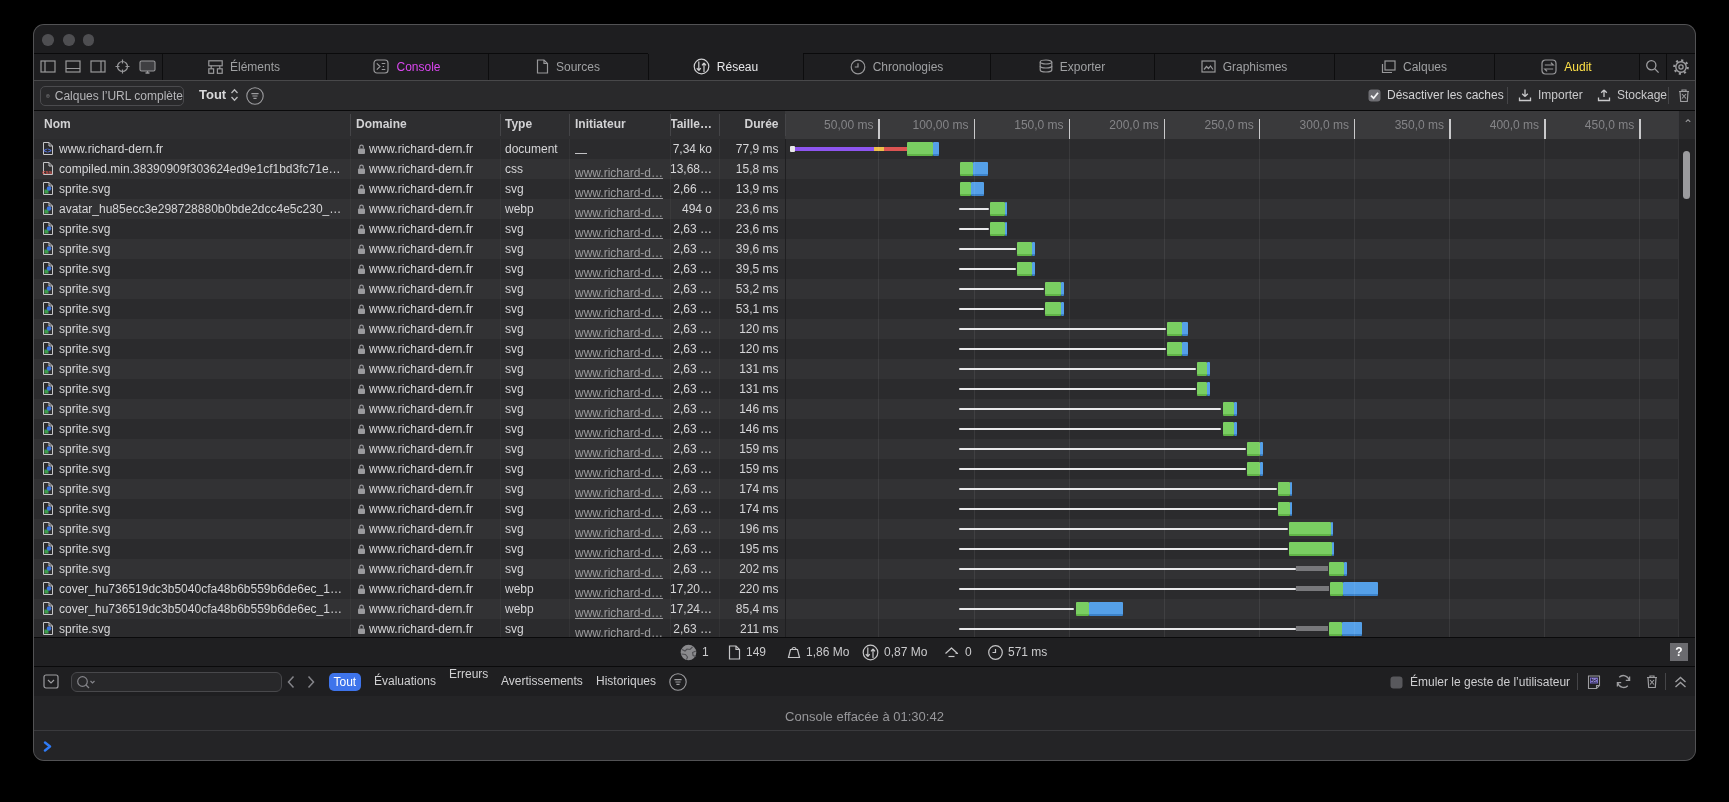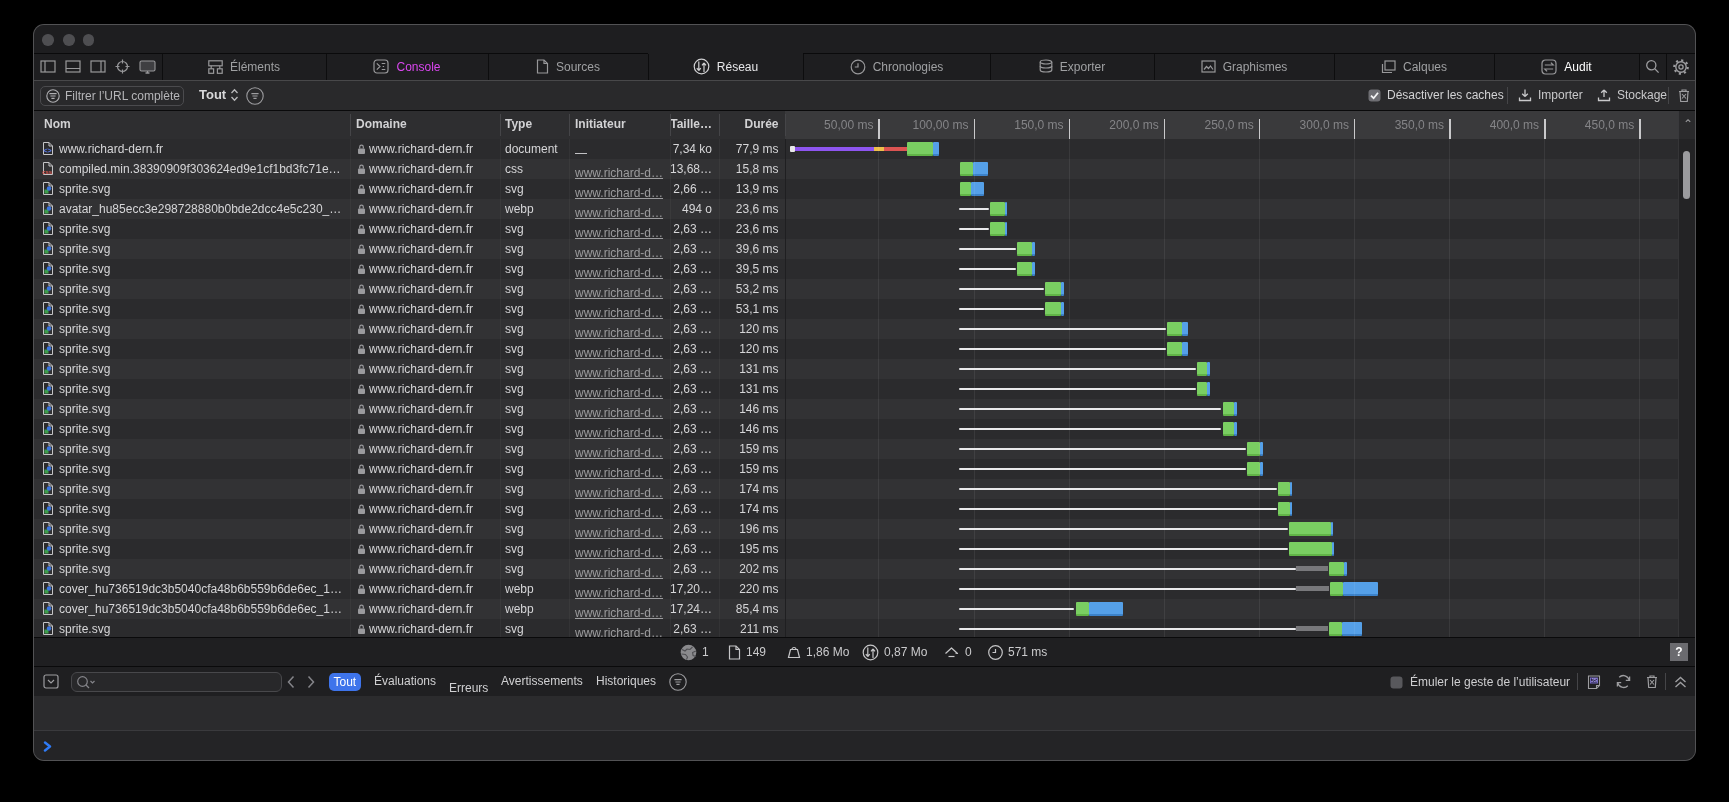--- a/index.html
+++ b/index.html
@@ -128,21 +128,21 @@
         </span>
         <span style="color:#9fa0a2">Calques</span>
       </div>
       <div class="tab" style="left:1460px;width:145px">
         <span class="ti">
           <svg width="16" height="16" viewBox="0 0 16 16" style="">
             <rect x="1" y="1" width="14" height="14" rx="3.5" stroke="#98989a" fill="none" stroke-width="1.2"></rect>
             <path d="M3.8 6 h8.4 l-2.3 -2.3 M12.2 10 h-8.4 l2.3 2.3" stroke="#98989a" fill="none" stroke-width="1.2"></path>
           </svg>
         </span>
-        <span style="color:#ffffff">Audit</span>
+        <span style="color:#fde047">Audit</span>
       </div>
       <div class="tab" style="left:1605px;width:27px">
         <svg width="15" height="15" viewBox="0 0 15 15" style="">
           <circle cx="6.3" cy="6.3" r="4.6" fill="none" stroke="#9d9da0" stroke-width="1.3"></circle>
           <path d="M9.8 9.8 L13.6 13.6" stroke="#9d9da0" stroke-width="1.3"></path>
         </svg>
       </div>
       <div class="tab" style="left:1632px;width:29px">
         <svg width="18" height="18" viewBox="0 0 18 18" style="">
           <g fill="none" stroke="#9d9da0">
@@ -153,21 +153,21 @@
         </svg>
       </div>
       <div class="bot"></div>
     </div>
     <div class="filterbar">
       <div class="fbox">
         <svg width="14" height="14" viewBox="0 0 14 14" style="">
           <circle cx="7" cy="7" r="6.2" fill="none" stroke="#b0b0b3" stroke-width="1.1"></circle>
           <path d="M3.4 4.6 h7.2 M4.4 7.0 h5.2 M5.4 9.4 h3.2" stroke="#b0b0b3" stroke-width="1.1"></path>
         </svg>
-        <span>Filtrer l’URL complète</span>
+        <span>Calques l’URL complète</span>
       </div>
       <div class="citem" style="left:165px;top:6px;gap:4px;color:#d8d8da;font-weight:bold;font-size:13px;">Tout <svg width="9" height="14" viewBox="0 0 9 14" style="">
           <path d="M1.5 5 L4.5 1.8 L7.5 5 M1.5 9 L4.5 12.2 L7.5 9" fill="none" stroke="#b9b9bb" stroke-width="1.3"></path>
         </svg></div>
       <div class="citem" style="left:212px;top:6px;">
         <svg width="18" height="18" viewBox="0 0 18 18" style="">
           <circle cx="9" cy="9" r="8.2" fill="none" stroke="#9d9da0" stroke-width="1.1"></circle>
           <path d="M5.4 6.6 h7.2 M6.4 9.0 h5.2 M7.4 11.4 h3.2" stroke="#9d9da0" stroke-width="1.1"></path>
         </svg>
       </div>
@@ -900,21 +900,21 @@
           <path d="M7.5 1.5 L2.5 7 L7.5 12.5" fill="none" stroke="#85858a" stroke-width="1.5"></path>
         </svg>
       </div>
       <div class="citem" style="left:272px;top:8px">
         <svg width="10" height="14" viewBox="0 0 10 14" style="">
           <path d="M2.5 1.5 L7.5 7 L2.5 12.5" fill="none" stroke="#85858a" stroke-width="1.5"></path>
         </svg>
       </div>
       <div class="pill">Tout</div>
       <div class="citem" style="left:340px;top:7px">Évaluations</div>
-      <div class="citem" style="left:415px;top:14px">Erreurs</div>
+      <div class="citem" style="left:415px;top:0">Erreurs</div>
       <div class="citem" style="left:467px;top:7px">Avertissements</div>
       <div class="citem" style="left:562px;top:7px">Historiques</div>
       <div class="citem" style="left:635px;top:6px">
         <svg width="18" height="18" viewBox="0 0 18 18" style="">
           <circle cx="9" cy="9" r="8.2" fill="none" stroke="#9d9da0" stroke-width="1.1"></circle>
           <path d="M5.4 6.6 h7.2 M6.4 9.0 h5.2 M7.4 11.4 h3.2" stroke="#9d9da0" stroke-width="1.1"></path>
         </svg>
       </div>
       <div class="citem" style="left:1356px;top:8px;gap:7px;color:#cfcfd1;font-size:12px">
         <svg width="13" height="13" viewBox="0 0 13 13" style="">
@@ -948,17 +948,18 @@
           <path d="M5 6 l4 4.5 M9 6 l-4 4.5" stroke="#9d9da0" stroke-width="1.1"></path>
         </svg>
       </div>
       <div class="vsep" style="left:1631px;top:6px;bottom:6px;background:#454548;"></div>
       <div class="citem" style="left:1639px;top:8px">
         <svg width="15" height="14" viewBox="0 0 15 14" style="">
           <path d="M2.5 7 L7.5 2.5 L12.5 7 M2.5 12 L7.5 7.5 L12.5 12" fill="none" stroke="#9d9da0" stroke-width="1.4"></path>
         </svg>
       </div>
     </div>
+    <div class="msgrow">Console effacée à 01:30:42</div>
     <div class="promptrow">
       <span style="position:absolute;left:8.5px;top:7px;color:#2f7bf6;font-weight:bold;font-size:15px;"><svg width="9" height="11" viewBox="0 0 9 11" style="">
           <path d="M2 1.5 L7 5.5 L2 9.5" fill="none" stroke="#2f7bf6" stroke-width="2.4" stroke-linecap="round" stroke-linejoin="round"></path>
         </svg></span>
     </div>
   </div>
 </body></html>

